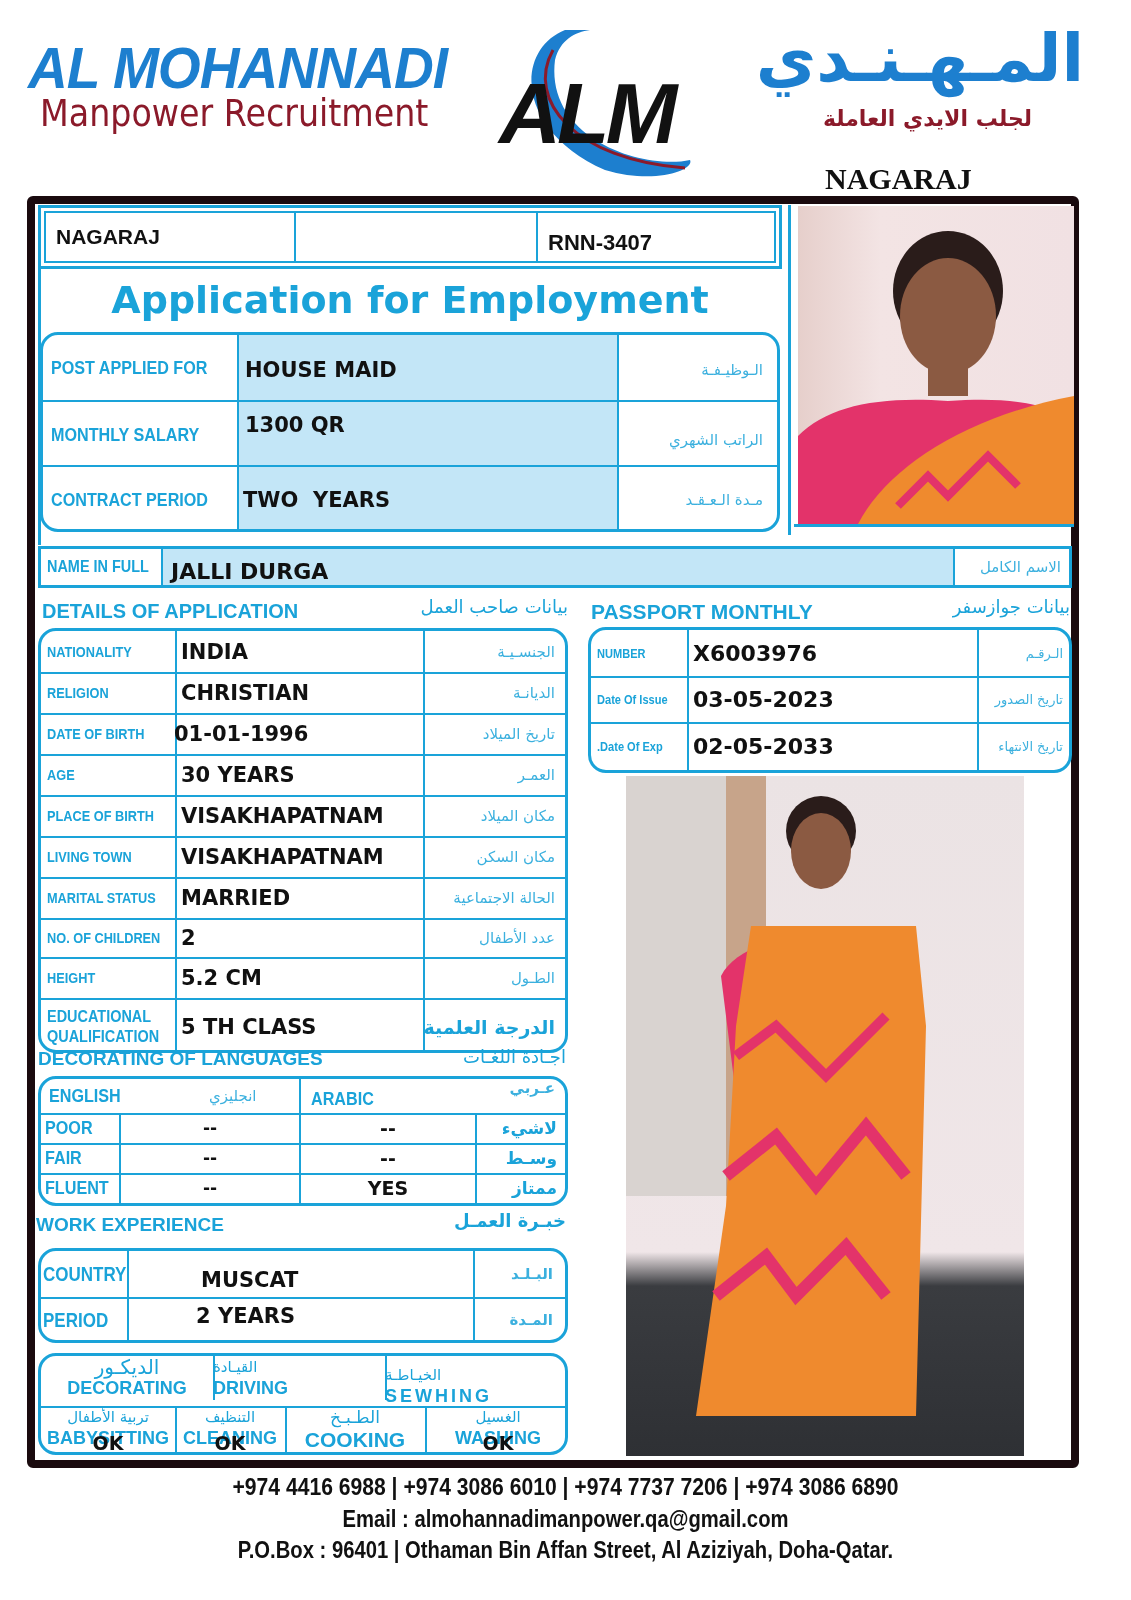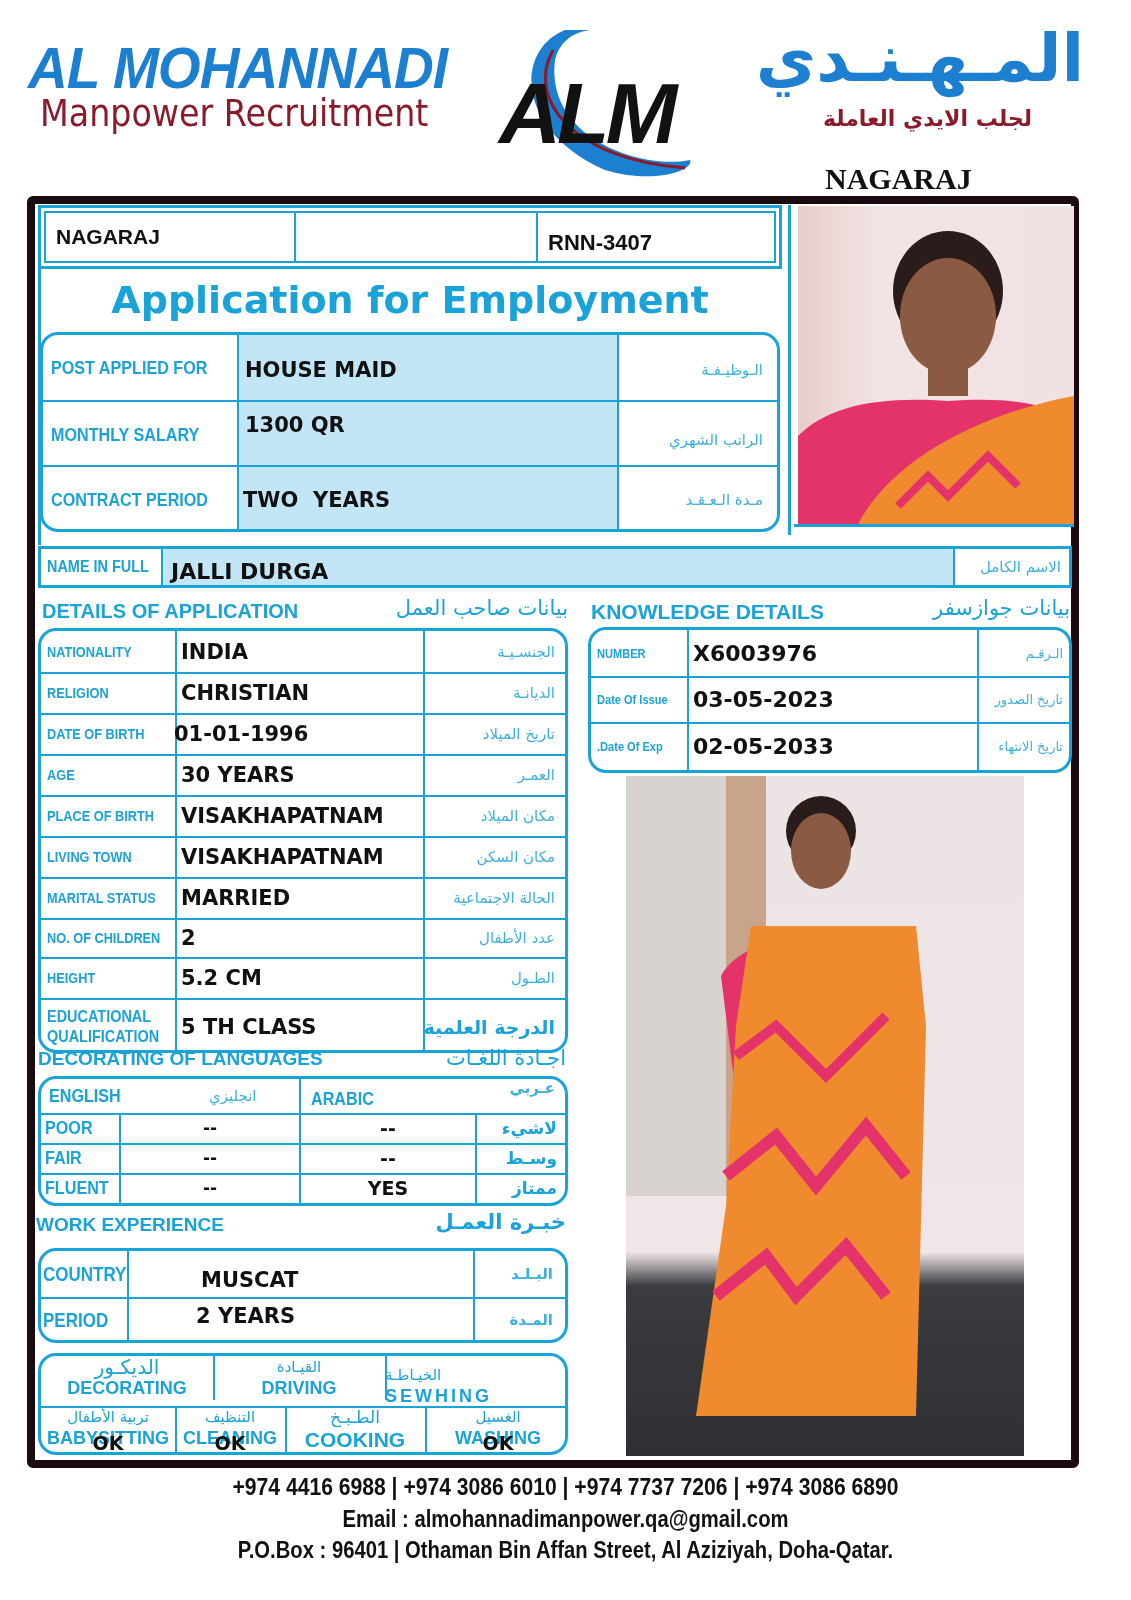--- a/index.html
+++ b/index.html
@@ -6,21 +6,21 @@
 body{width:1131px;height:1600px;background:#fff;font-family:"Liberation Sans",sans-serif;position:relative;overflow:hidden}
 .abs{position:absolute}
 .lbl{color:#1aa3d9;font-family:"Liberation Sans",sans-serif;font-weight:bold;font-size:16px;transform:scaleX(0.85);transform-origin:left center;white-space:nowrap}
 .val{color:#111;font-family:"DejaVu Sans",sans-serif;font-weight:bold;font-size:21px;white-space:nowrap}
 .ar{color:#1aa3d9;font-family:"DejaVu Sans",sans-serif;font-size:15px;direction:rtl;white-space:nowrap;opacity:.85}
 .grid{position:absolute;border:3px solid #1aa3d9;border-radius:18px;overflow:hidden;background:#fff}
 .row{position:absolute;left:0;right:0;border-top:2px solid #1aa3d9}
 .vline{position:absolute;top:0;bottom:0;border-left:2.5px solid #1aa3d9}
 .cell{position:absolute;display:flex;align-items:center}
 .sect{position:absolute;color:#1aa3d9;font-weight:bold;font-size:20px;font-family:"Liberation Sans",sans-serif;white-space:nowrap}
-.sect-ar{position:absolute;color:#1aa3d9;font-size:21px;font-family:"DejaVu Sans",sans-serif;direction:rtl;white-space:nowrap}
+.sect-ar{position:absolute;color:#1aa3d9;font-size:18px;font-family:"DejaVu Sans",sans-serif;direction:rtl;white-space:nowrap}
 .photo{position:absolute;overflow:hidden}
 .footer-line{position:absolute;left:0;width:1131px;text-align:center;font-family:"Liberation Sans",sans-serif;font-weight:bold;color:#111;transform:scaleX(0.88);transform-origin:center}
 </style>
 </head>
 <body>
 
 <div class="abs" style="left:28px;top:34px;font-family:'Liberation Sans',sans-serif;font-weight:bold;font-style:italic;font-size:58px;color:#1d7fcf;letter-spacing:-1px;transform:scaleX(0.95);transform-origin:left">AL MOHANNADI</div>
 <div class="abs" style="left:40px;top:92px;font-family:'DejaVu Sans',sans-serif;font-size:37px;color:#8b1a2a;transform:scaleX(0.9);transform-origin:left">Manpower Recruitment</div>
 <div class="abs" style="left:495px;top:20px;width:230px;height:160px">
   <svg width="230" height="160">
@@ -218,21 +218,21 @@
       <span class="lbl" style="white-space:normal;line-height:20px;font-size:17px;width:150px;display:block">EDUCATIONAL QUALIFICATION</span>
     </div>
     <div class="cell" style="left:140px;top:367px;height:58px">
       <span class="val">5 TH CLASS</span>
     </div>
     <div class="cell" style="right:10px;top:367px;height:58px">
       <span class="ar" style="font-weight:bold;font-size:19px;opacity:1">الدرجة العلمية</span>
     </div>
   </div>
 
-<div class="sect" style="left:591px;top:600px;font-size:21px">KNOWLEDGE DETAILS</div>
+<div class="sect" style="left:591px;top:600px;font-size:21px">PASSPORT MONTHLY</div>
 <div class="sect-ar" style="left:920px;top:596px;width:150px">بيانات جوازسفر</div>
 <div class="grid" id="passport-table" style="left:588px;top:627px;width:484px;height:146px">
   <div class="vline" style="left:96px"></div>
   <div class="vline" style="left:386px"></div>
 <div class="cell" style="left:6px;top:0px;height:46px">
       <span class="lbl" style="font-size:13px;font-weight:bold">NUMBER</span>
     </div>
     <div class="cell" style="left:102px;top:0px;height:46px">
       <span class="val" style="font-size:22px">X6003976</span>
     </div>
@@ -365,21 +365,21 @@
   <div class="row" style="top:50px"></div>
   <div class="vline" style="left:172px;bottom:52px"></div>
   <div class="vline" style="left:344px;bottom:52px"></div>
   <div class="vline" style="left:134px;top:50px"></div>
   <div class="vline" style="left:244px;top:50px"></div>
   <div class="vline" style="left:384px;top:50px"></div>
 <div style="position:absolute;left:0px;width:172px;top:0;height:50px;text-align:center">
       <div class="ar" style="font-size:20px;opacity:1;line-height:22px">الديكـور</div>
       <div class="lbl" style="transform:none;font-size:18px;letter-spacing:0">DECORATING</div>
     </div>
-    <div style="position:absolute;left:172px;width:172px;top:0;height:50px;text-align:center">
+    <div style="position:absolute;left:172px;width:172px;top:0;height:50px;text-align:left">
       <div class="ar" style="font-size:15px;opacity:1;line-height:22px">القيـادة</div>
       <div class="lbl" style="transform:none;font-size:18px;letter-spacing:0">DRIVING</div>
     </div>
     <div style="position:absolute;left:344px;width:186px;top:8px;height:50px;text-align:left">
       <div class="ar" style="font-size:15px;opacity:1;line-height:22px">الخيـاطـة</div>
       <div class="lbl" style="transform:none;font-size:18px;letter-spacing:3px">SEWHING</div>
     </div>
     <div style="position:absolute;left:0px;width:134px;top:50px;height:52px;text-align:center">
       <div class="ar" style="font-size:15px;opacity:1;line-height:22px">تربية الأطفال</div>
       <div class="lbl" style="transform:none;font-size:18px">BABYSITTING</div>

